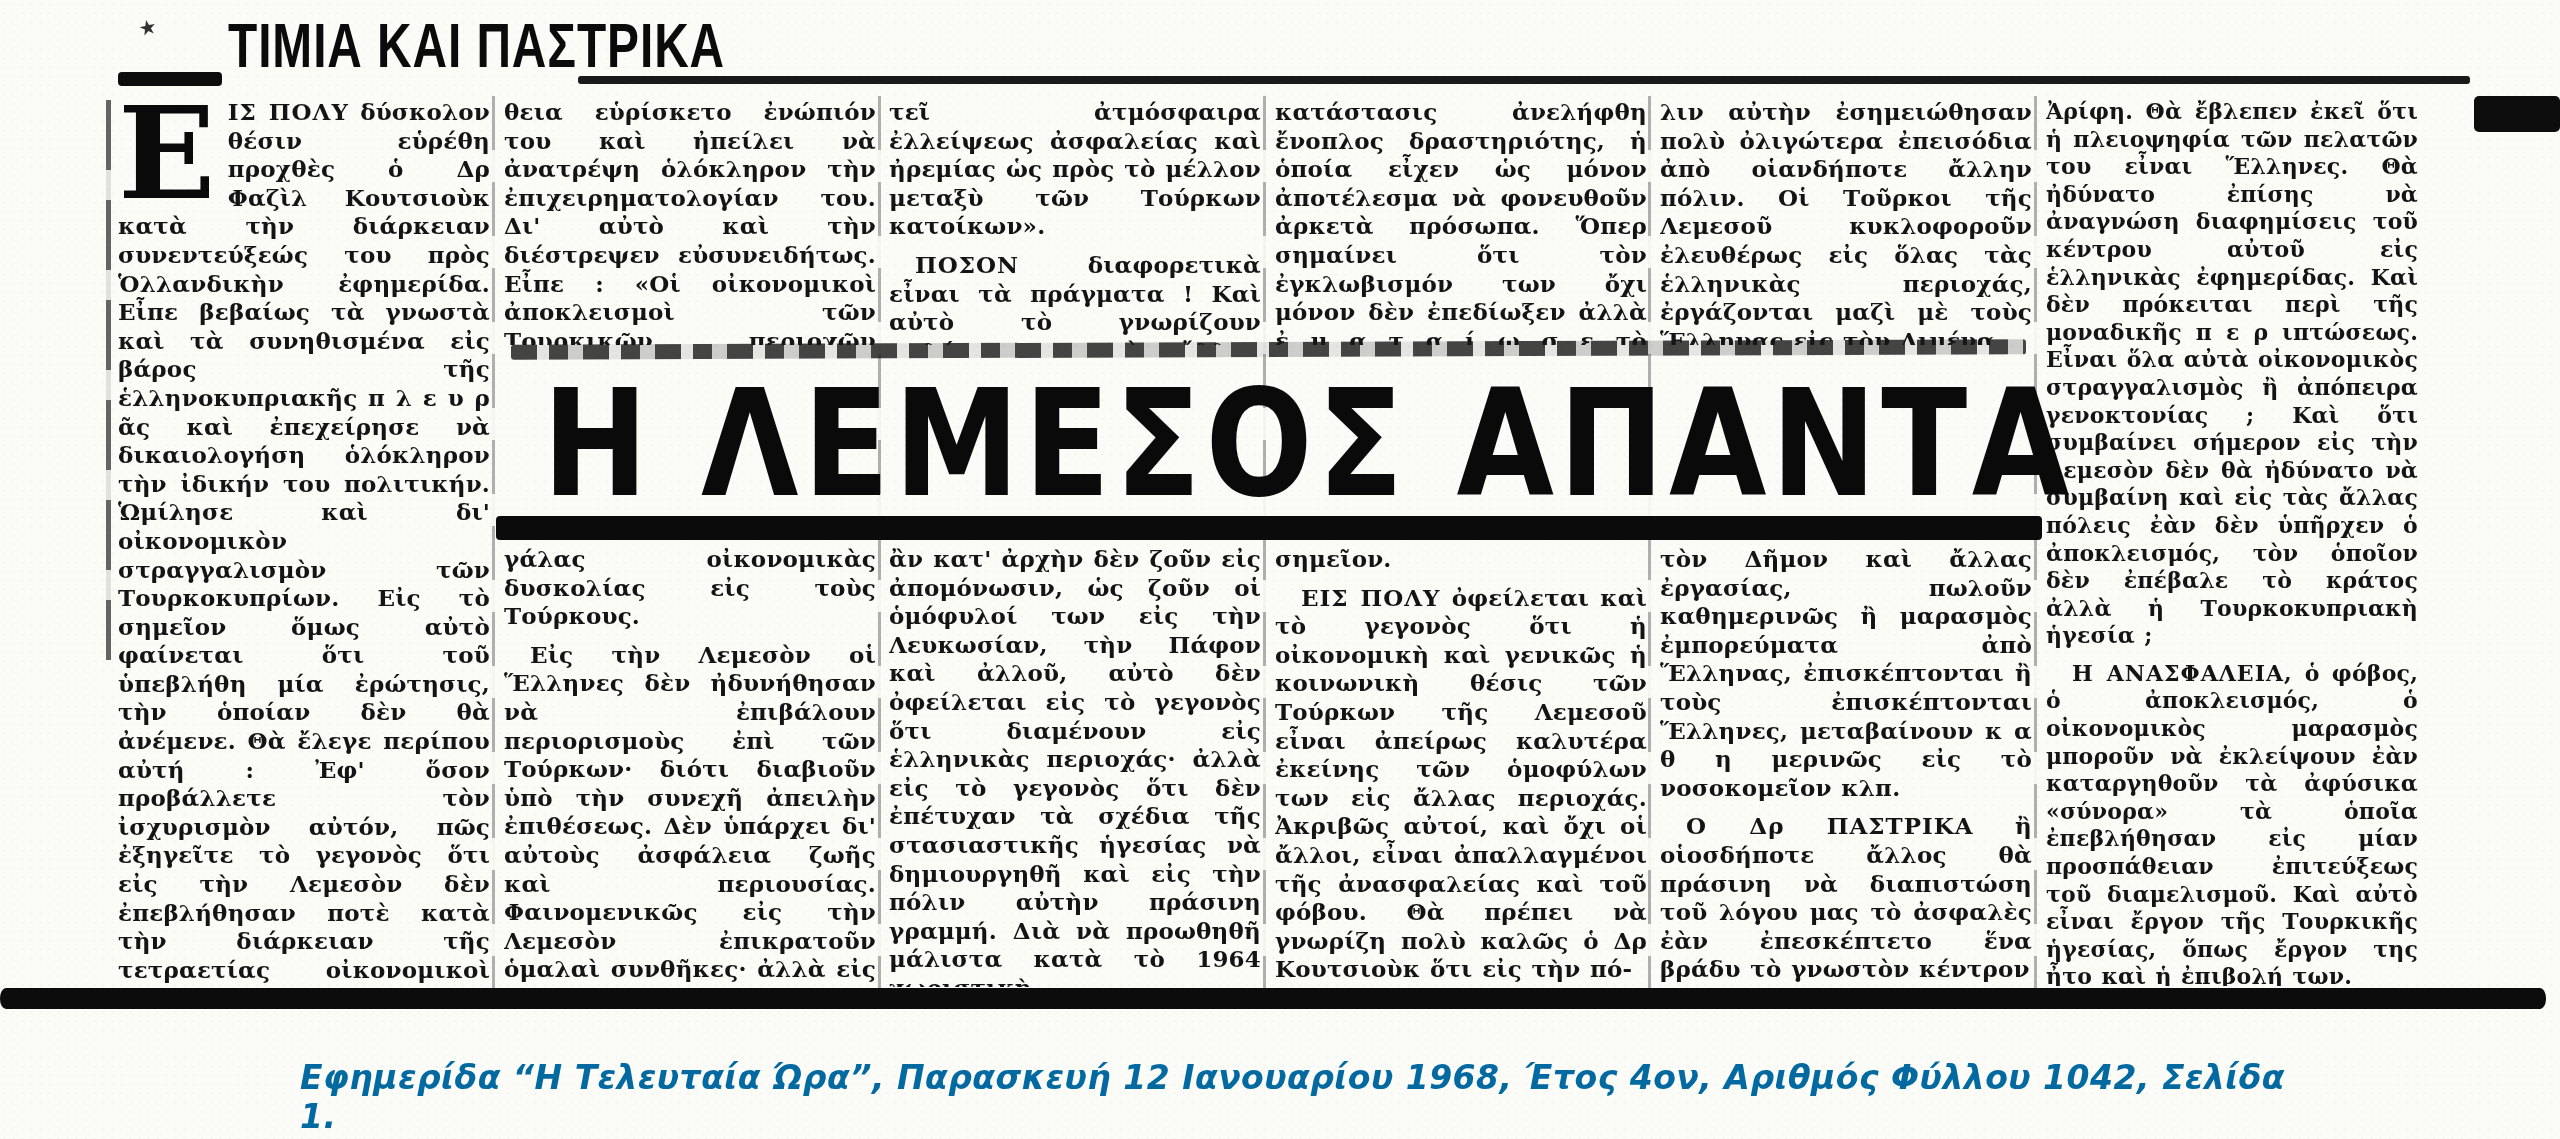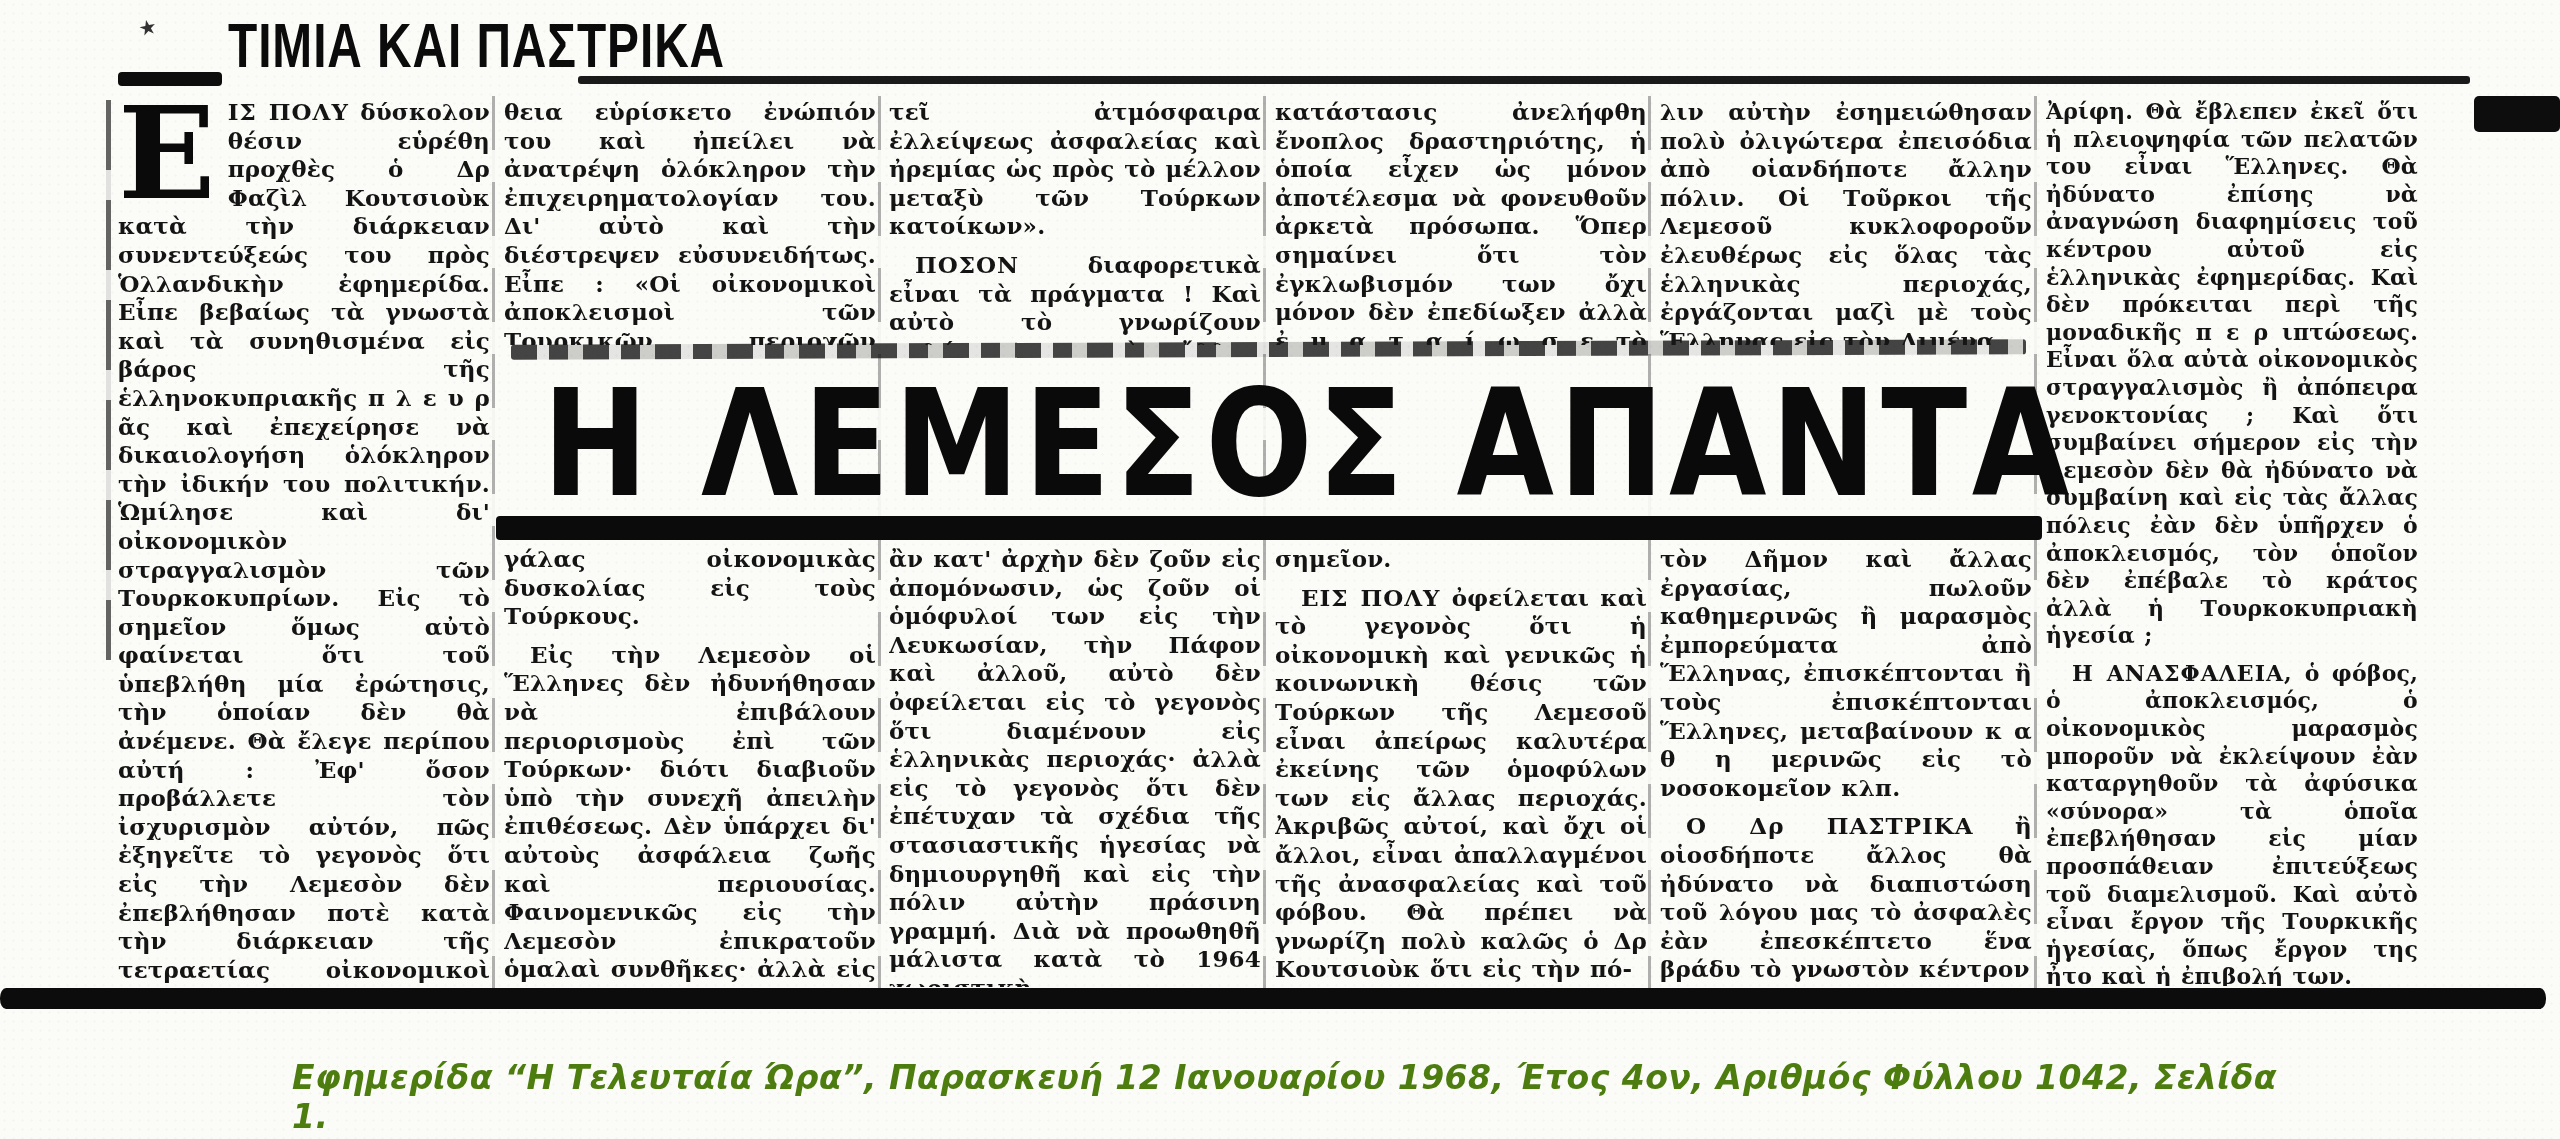--- a/index.html
+++ b/index.html
@@ -55,23 +55,23 @@
   .headline-text{
     margin-top:10px;text-align:center;white-space:nowrap;color:#0a0a0a;
     font-family:"DejaVu Sans","Liberation Sans",sans-serif;font-weight:bold;
     font-size:134px;letter-spacing:5px;line-height:1.05;
     transform:scale(.94,1.1);transform-origin:center top;
   }
   .headline-bar{margin-top:8px;height:24px;background:#0b0b0b;border-radius:4px;}
   
   .bottom-bar{position:absolute;left:0;top:988px;width:2546px;height:21px;background:#0c0c0c;border-radius:6px/10px;}
   .caption{
-    position:absolute;left:292px;top:1058px;width:2000px;
+    position:absolute;left:300px;top:1058px;width:2000px;
     font-family:"DejaVu Sans","Liberation Sans",sans-serif;
-    font-style:italic;font-weight:bold;font-size:33px;color:#4d7c0f;letter-spacing:.5px;
+    font-style:italic;font-weight:bold;font-size:33px;color:#0369a1;letter-spacing:.5px;
   }
 </style>
 </head>
 <body>
 
 <div class="page">
 
   <div class="corner-mark">٭</div>
   <div class="mast-dash"></div>
   <div class="mast-title">ΤΙΜΙΑ ΚΑΙ ΠΑΣΤΡΙΚΑ</div>
@@ -114,21 +114,21 @@
   <div class="colbox" style="left:1275px;top:545px;height:442px">
     <p class="noindent"><span>σημεῖον.</span></p>
     <p><span class="lead">ΕΙΣ ΠΟΛΥ</span><span> ὀφείλεται καὶ τὸ γεγονὸς ὅτι ἡ οἰκονομικὴ καὶ γενικῶς ἡ κοινωνικὴ θέσις τῶν Τούρκων τῆς Λεμεσοῦ εἶναι ἀπείρως καλυτέρα ἐκείνης τῶν ὁμοφύλων των εἰς ἄλλας περιοχάς. Ἀκριβῶς αὐτοί, καὶ ὄχι οἱ ἄλλοι, εἶναι ἀπαλλαγμένοι τῆς ἀνασφαλείας καὶ τοῦ φόβου. Θὰ πρέπει νὰ γνωρίζη πολὺ καλῶς ὁ Δρ Κουτσιοὺκ ὅτι εἰς τὴν πό-</span></p>
   </div>
 
   <div class="colbox" style="left:1660px;top:98px;height:247px">
     <p class="noindent"><span>λιν αὐτὴν ἐσημειώθησαν πολὺ ὀλιγώτερα ἐπεισόδια ἀπὸ οἱανδήποτε ἄλλην πόλιν. Οἱ Τοῦρκοι τῆς Λεμεσοῦ κυκλοφοροῦν ἐλευθέρως εἰς ὅλας τὰς ἑλληνικὰς περιοχάς, ἐργάζονται μαζὶ μὲ τοὺς Ἕλληνας εἰς τὸν Λιμένα,</span></p>
   </div>
   <div class="colbox" style="left:1660px;top:545px;height:442px">
     <p class="noindent"><span>τὸν Δῆμον καὶ ἄλλας ἐργασίας, πωλοῦν καθημερινῶς ἢ μαρασμὸς ἐμπορεύματα ἀπὸ Ἕλληνας, ἐπισκέπτονται ἢ τοὺς ἐπισκέπτονται Ἕλληνες, μεταβαίνουν κ α θ η μερινῶς εἰς τὸ νοσοκομεῖον κλπ.</span></p>
-    <p><span class="lead">Ο Δρ ΠΑΣΤΡΙΚΑ</span><span> ἢ οἱοσδήποτε ἄλλος θὰ ἠδύνατο νὰ διαπιστώση τοῦ λόγου μας τὸ ἀσφαλὲς ἐὰν ἐπεσκέπτετο ἕνα βράδυ τὸ γνωστὸν κέντρον</span></p>
+    <p><span class="lead">Ο Δρ ΠΑΣΤΡΙΚΑ</span><span> ἢ οἱοσδήποτε ἄλλος θὰ πράσινη νὰ διαπιστώση τοῦ λόγου μας τὸ ἀσφαλὲς ἐὰν ἐπεσκέπτετο ἕνα βράδυ τὸ γνωστὸν κέντρον</span></p>
   </div>
 
   <div class="colbox" style="left:2046px;top:98px;height:888px;font-size:22px;line-height:27.6px">
     <p class="noindent"><span>Ἀρίφη. Θὰ ἔβλεπεν ἐκεῖ ὅτι ἡ πλειοψηφία τῶν πελατῶν του εἶναι Ἕλληνες. Θὰ ἠδύνατο ἐπίσης νὰ ἀναγνώση διαφημίσεις τοῦ κέντρου αὐτοῦ εἰς ἑλληνικὰς ἐφημερίδας. Καὶ δὲν πρόκειται περὶ τῆς μοναδικῆς π ε ρ ιπτώσεως. Εἶναι ὅλα αὐτὰ οἰκονομικὸς στραγγαλισμὸς ἢ ἀπόπειρα γενοκτονίας ; Καὶ ὅτι συμβαίνει σήμερον εἰς τὴν Λεμεσὸν δὲν θὰ ἠδύνατο νὰ συμβαίνη καὶ εἰς τὰς ἄλλας πόλεις ἐὰν δὲν ὑπῆρχεν ὁ ἀποκλεισμός, τὸν ὁποῖον δὲν ἐπέβαλε τὸ κράτος ἀλλὰ ἡ Τουρκοκυπριακὴ ἡγεσία ;</span></p>
     <p><span class="lead">Η ΑΝΑΣΦΑΛΕΙΑ,</span><span> ὁ φόβος, ὁ ἀποκλεισμός, ὁ οἰκονομικὸς μαρασμὸς μποροῦν νὰ ἐκλείψουν ἐὰν καταργηθοῦν τὰ ἀφύσικα «σύνορα» τὰ ὁποῖα ἐπεβλήθησαν εἰς μίαν προσπάθειαν ἐπιτεύξεως τοῦ διαμελισμοῦ. Καὶ αὐτὸ εἶναι ἔργον τῆς Τουρκικῆς ἡγεσίας, ὅπως ἔργον της ἦτο καὶ ἡ ἐπιβολή των.</span></p>
   </div>
 
   <div class="headline-wrap">
     <div class="headline-smudge"></div>
     <div class="headline-text">Η ΛΕΜΕΣΟΣ ΑΠΑΝΤΑ</div>

